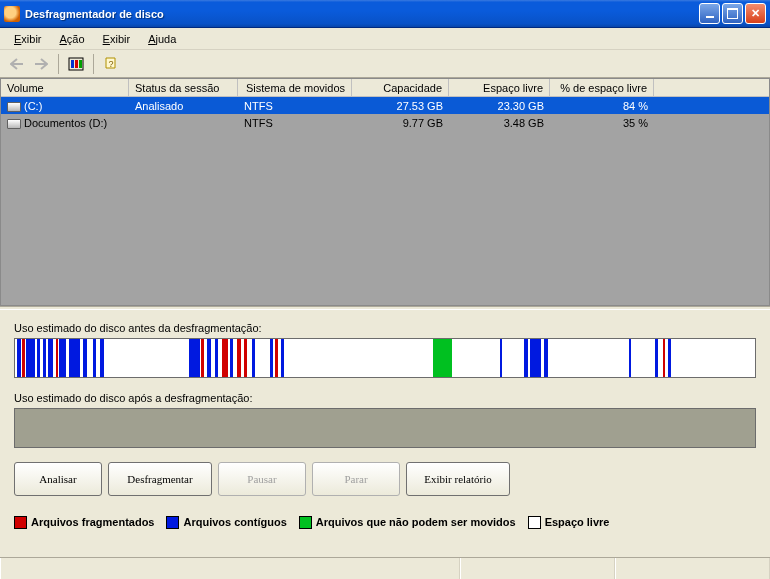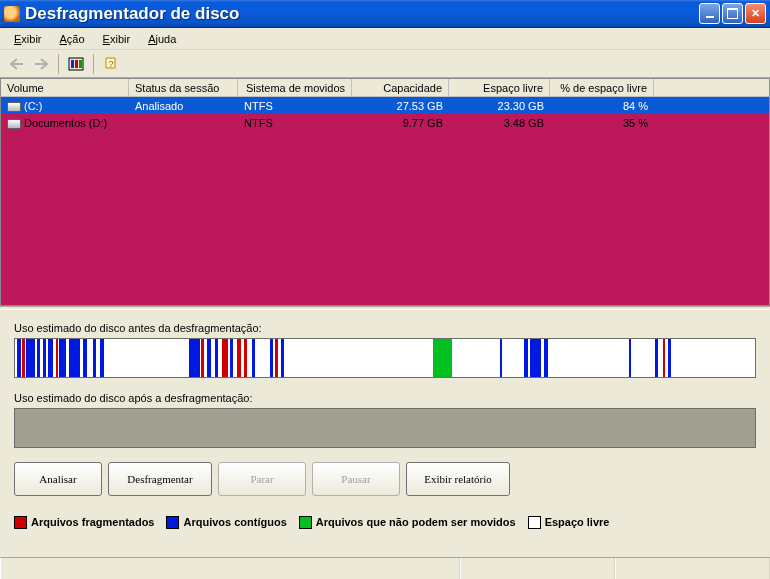--- a/index.html
+++ b/index.html
@@ -14,21 +14,21 @@
     position: relative;
   }
   
   .titlebar {
     height: 28px;
     background: linear-gradient(to bottom, #3a7ae0 0%, #0a5bdb 8%, #0a5bdb 40%, #0952c7 88%, #0846ab 100%);
     display: flex;
     align-items: center;
     color: #fff;
     font-weight: bold;
-    font-size: 17px;
+    font-size: 11px;
     padding: 0 4px;
     border-bottom: 1px solid #002a80;
   }
   .titlebar .app-icon {
     width: 16px; height: 16px;
     margin-right: 5px;
     background: radial-gradient(circle at 40% 40%, #ffd080 0 40%, #d06000 70%);
     border-radius: 2px;
   }
   .titlebar .title { flex: 1; text-shadow: 1px 1px 1px #00307a; }
@@ -79,21 +79,21 @@
   .tbtn {
     width: 22px; height: 22px;
     display: flex; align-items: center; justify-content: center;
     color: #808080;
   }
   .tbtn.enabled { color: #000; }
   .tsep { width:1px; height:20px; background:#aca899; margin:0 4px;}
 
   
   .vol-panel {
-    background: #be185d;
+    background: #a3a3a3;
     border: 1px solid #8a8a8a;
     margin: 0;
     height: 228px;
     overflow: hidden;
   }
   .vol-header {
     display: flex;
     background: #ece9d8;
     border-bottom: 1px solid #c0c0c0;
     height: 18px;
@@ -300,22 +300,22 @@
     <div class="stripe s-red" style="left:87.5%; width:0.3%"></div>
     <div class="stripe s-blue" style="left:88.3%; width:0.3%"></div>
   </div>
 
   <div class="section-label">Uso estimado do disco após a desfragmentação:</div>
   <div class="fragbar after"></div>
 
   <div class="btn-row">
     <button class="xpbtn">Analisar</button>
     <button class="xpbtn wide">Desfragmentar</button>
+    <button class="xpbtn disabled">Pausar</button>
     <button class="xpbtn disabled">Parar</button>
-    <button class="xpbtn disabled">Pausar</button>
     <button class="xpbtn wide">Exibir relatório</button>
   </div>
 
   <div class="legend">
     <div><span class="lbox lred"></span><span>Arquivos fragmentados</span></div>
     <div><span class="lbox lblue"></span><span>Arquivos contíguos</span></div>
     <div><span class="lbox lgreen"></span><span>Arquivos que não podem ser movidos</span></div>
     <div><span class="lbox lwhite"></span><span>Espaço livre</span></div>
   </div>
 </div>

